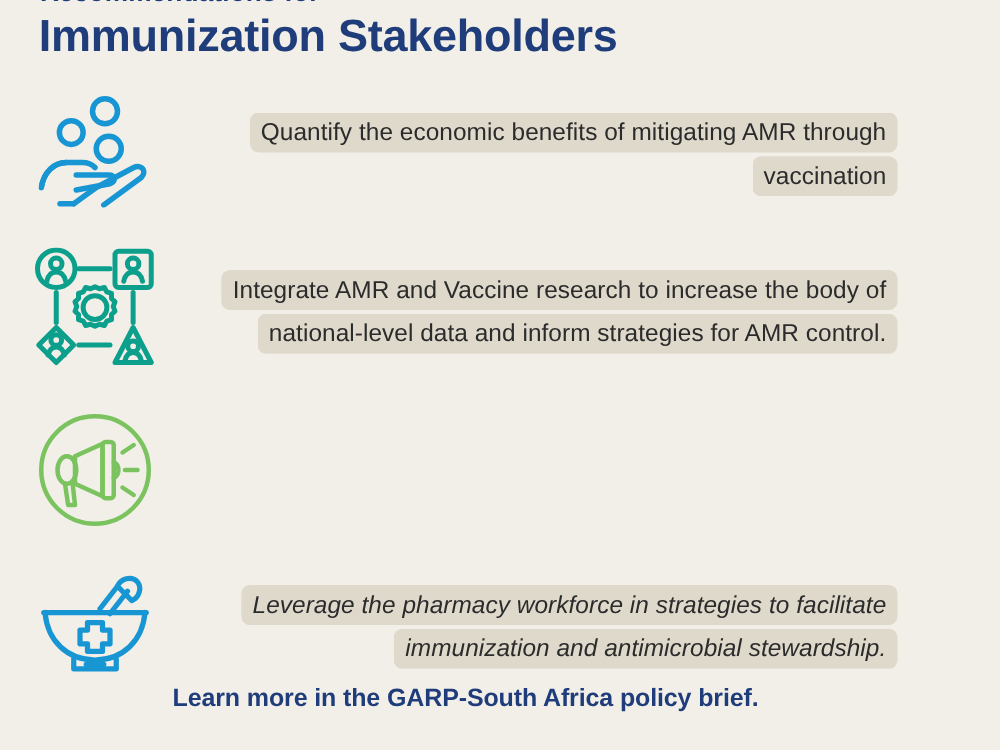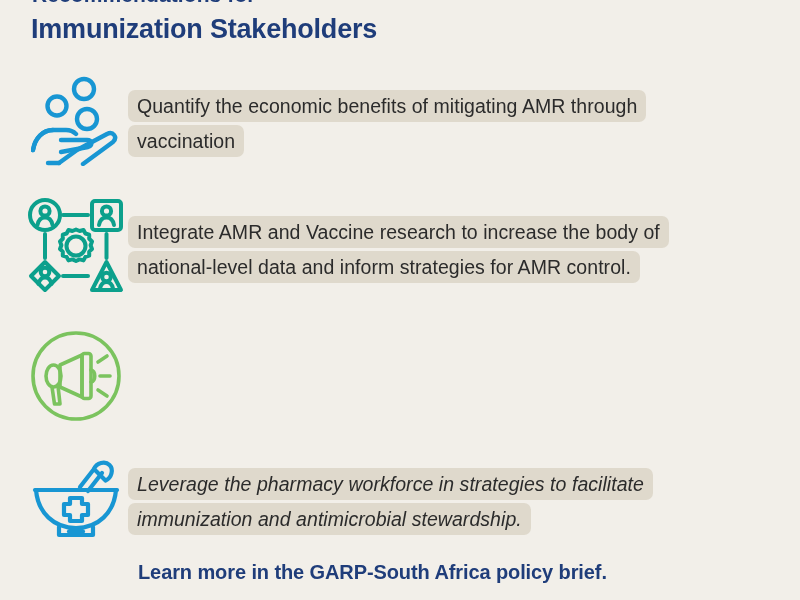--- a/index.html
+++ b/index.html
@@ -38,33 +38,34 @@
     white-space: nowrap;
   }
 
   
   .page-title {
     position: absolute;
     left: 31px;
     top: 12px;
     margin: 0;
     color: #1F3D7A;
-    font-size: 27px;
+    font-size: 36px;
     font-weight: bold;
     line-height: 34px;
     letter-spacing: -0.2px;
     white-space: nowrap;
   }
 
   
   .rows {
     position: absolute;
     left: 0;
     top: 72px;
     width: 764px;
+    text-align: right;
   }
 
   .row {
     position: relative;
     display: flex;
     align-items: flex-start;
     min-height: 100px;
     padding: 0 0 0 24px;
     box-sizing: border-box;
   }
@@ -99,21 +100,21 @@
     border-radius: 7px;
     box-decoration-break: clone;
     -webkit-box-decoration-break: clone;
     letter-spacing: 0.05px;
   }
 
   
   .footer-link {
     position: absolute;
     left: 138px;
-    top: 561px;
+    top: 548px;
     color: #1F3D7A;
     font-size: 20px;
     font-weight: bold;
     letter-spacing: -0.1px;
     text-decoration: none;
     white-space: nowrap;
   }
 </style>
 </head>
 <body>

